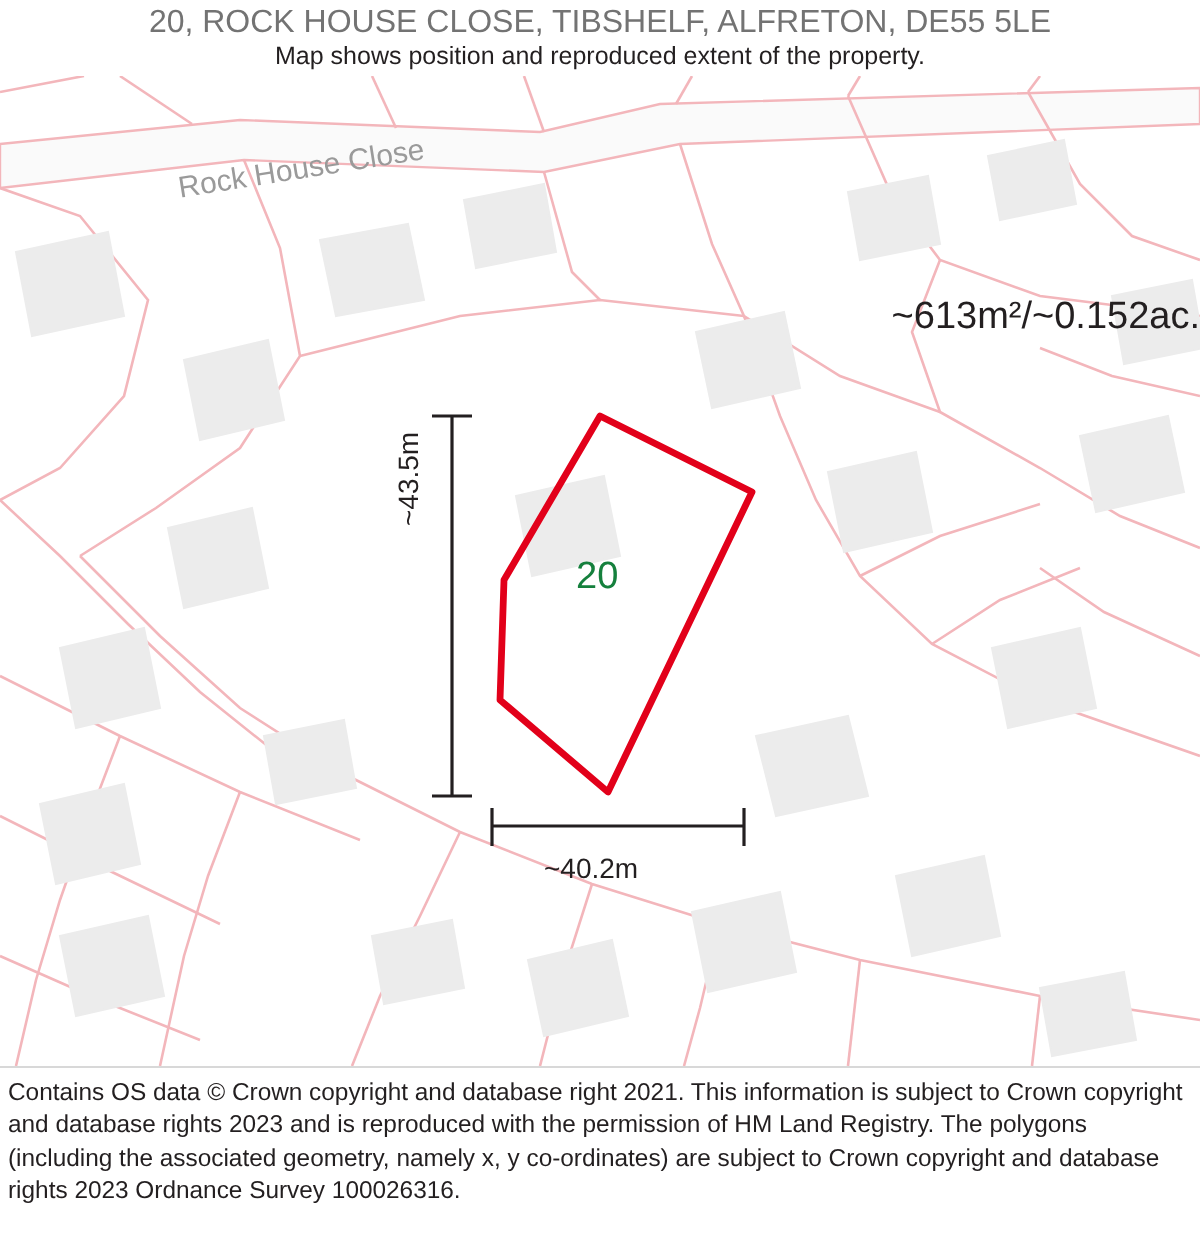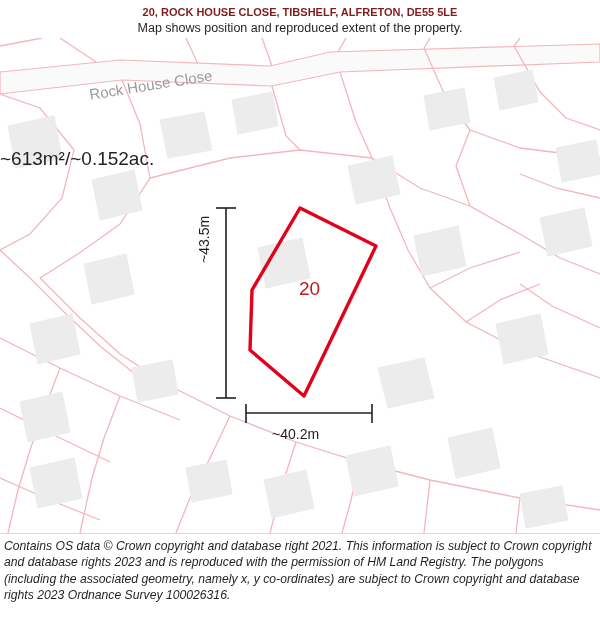--- a/index.html
+++ b/index.html
@@ -23,24 +23,23 @@
     position: absolute;
     top: 0;
     left: 0;
     width: 600px;
     height: 38px;
     text-align: center;
     padding-top: 4px;
     box-sizing: border-box;
   }
   .header .title {
-    font-size: 11px;
+    font-size: 16px;
     line-height: 16px;
-    color: #7f1d1d;
-    font-weight: bold;
+    color: #737373;
   }
   .header .subtitle {
     font-size: 12.5px;
     line-height: 16px;
     color: #231f20;
   }
   .map-area {
     position: absolute;
     top: 38px;
     left: 0;
@@ -52,30 +51,30 @@
   .map-svg {
     position: absolute;
     top: 0;
     left: 0;
   }
   .area-label {
     position: absolute;
     left: 0;
     top: 110px;
     width: 600px;
-    text-align: left;
+    text-align: right;
     font-size: 19px;
     color: #231f20;
   }
   .plot-number {
     position: absolute;
-    left: 299px;
+    left: 288px;
     top: 240px;
     font-size: 19px;
-    color: #b91c1c;
+    color: #15803d;
   }
   .dim-vertical {
     position: absolute;
     left: 196px;
     top: 225px;
     font-size: 14px;
     color: #231f20;
     transform: rotate(-90deg);
     transform-origin: left top;
     white-space: nowrap;
@@ -101,21 +100,20 @@
   .footer {
     position: absolute;
     top: 533px;
     left: 0;
     width: 600px;
     height: 92px;
     box-sizing: border-box;
     padding: 4px 4px 0 4px;
     border-top: 1px solid #d8d8d8;
     background: #ffffff;
-    font-style: italic;
   }
   .footer p {
     margin: 0;
     font-size: 12.2px;
     line-height: 16.3px;
     color: #231f20;
   }
 </style>
 </head>
 <body>

